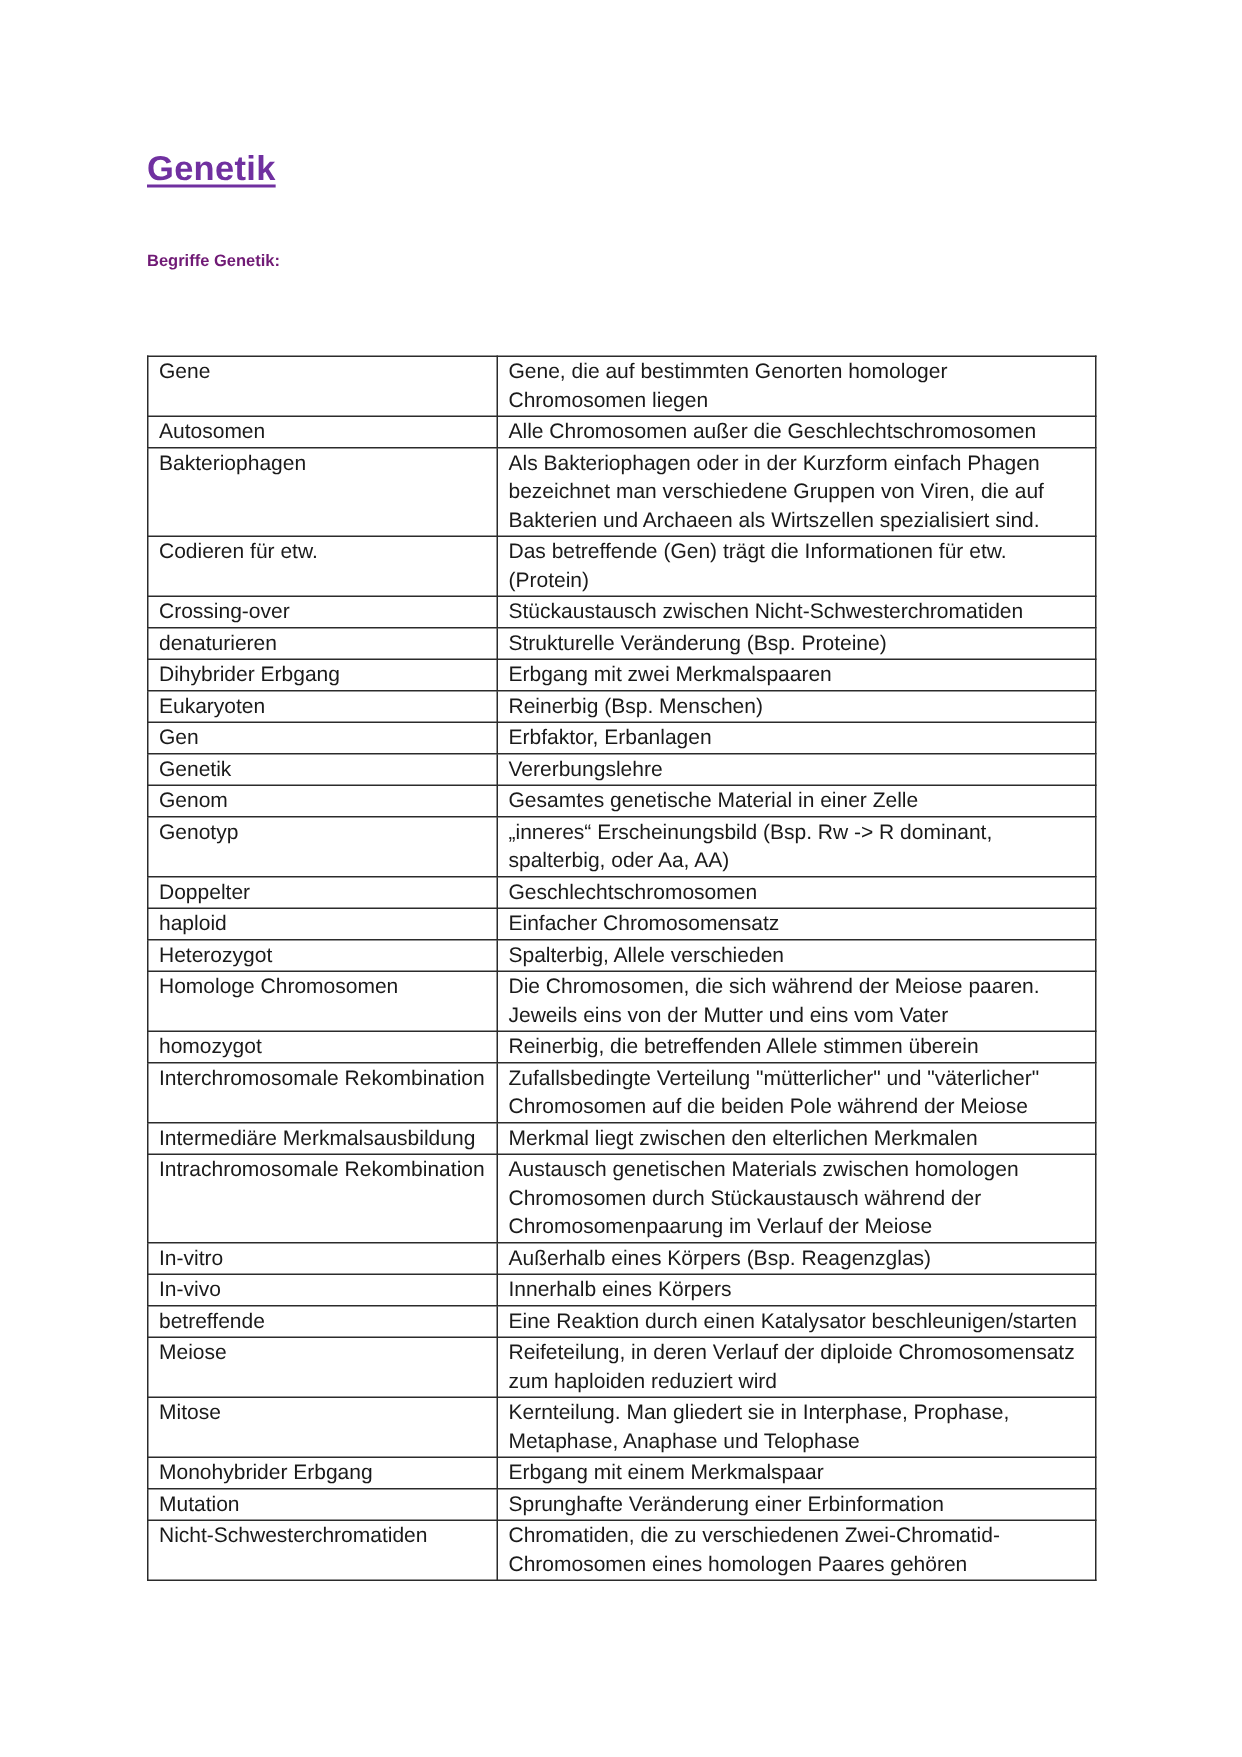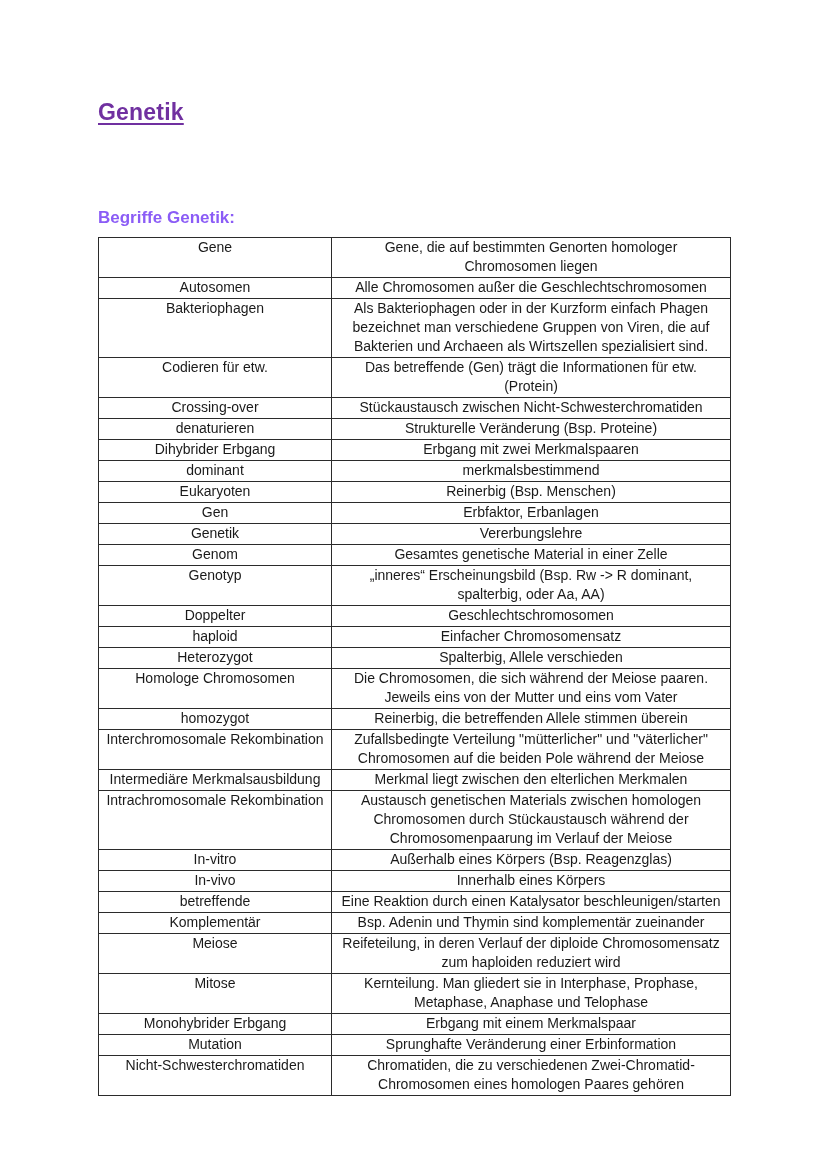--- a/index.html
+++ b/index.html
@@ -8,42 +8,40 @@
     background: #ffffff;
   }
   .page {
     position: relative;
     width: 828px;
     height: 1171px;
     background: #ffffff;
     font-family: "Liberation Sans", sans-serif;
     color: #1a1a1a;
     overflow: hidden;
-    text-align: center;
   }
   .doc-title {
     position: absolute;
     left: 98px;
     top: 99px;
     font-size: 23px;
     font-weight: bold;
     color: #7030A0;
     text-decoration: underline;
     text-decoration-thickness: 2px;
     text-underline-offset: 3px;
     letter-spacing: 0.2px;
   }
   .doc-subtitle {
     position: absolute;
     left: 98px;
     top: 168px;
-    font-size: 17px;
+    font-size: 11px;
     font-weight: bold;
-    color: #8b5cf6;
-    margin-top: 40px;
+    color: #701a75;
   }
   .glossary-wrap {
     position: absolute;
     left: 98px;
     top: 237px;
     width: 633px;
   }
   table.glossary {
     border-collapse: collapse;
     width: 100%;
@@ -93,24 +91,20 @@
             <td class="term">Crossing-over</td>
             <td class="def">Stückaustausch zwischen Nicht-Schwesterchromatiden</td>
           </tr>
           <tr>
             <td class="term">denaturieren</td>
             <td class="def">Strukturelle Veränderung (Bsp. Proteine)</td>
           </tr>
           <tr>
             <td class="term">Dihybrider Erbgang</td>
             <td class="def">Erbgang mit zwei Merkmalspaaren</td>
-          </tr>
-          <tr>
-            <td class="term">dominant</td>
-            <td class="def">merkmalsbestimmend</td>
           </tr>
           <tr>
             <td class="term">Eukaryoten</td>
             <td class="def">Reinerbig (Bsp. Menschen)</td>
           </tr>
           <tr>
             <td class="term">Gen</td>
             <td class="def">Erbfaktor, Erbanlagen</td>
           </tr>
           <tr>
@@ -163,24 +157,20 @@
           </tr>
           <tr>
             <td class="term">In-vivo</td>
             <td class="def">Innerhalb eines Körpers</td>
           </tr>
           <tr>
             <td class="term">betreffende</td>
             <td class="def">Eine Reaktion durch einen Katalysator beschleunigen/starten</td>
           </tr>
           <tr>
-            <td class="term">Komplementär</td>
-            <td class="def">Bsp. Adenin und Thymin sind komplementär zueinander</td>
-          </tr>
-          <tr>
             <td class="term">Meiose</td>
             <td class="def">Reifeteilung, in deren Verlauf der diploide Chromosomensatz zum haploiden reduziert wird</td>
           </tr>
           <tr>
             <td class="term">Mitose</td>
             <td class="def">Kernteilung. Man gliedert sie in Interphase, Prophase, Metaphase, Anaphase und Telophase</td>
           </tr>
           <tr>
             <td class="term">Monohybrider Erbgang</td>
             <td class="def">Erbgang mit einem Merkmalspaar</td>

